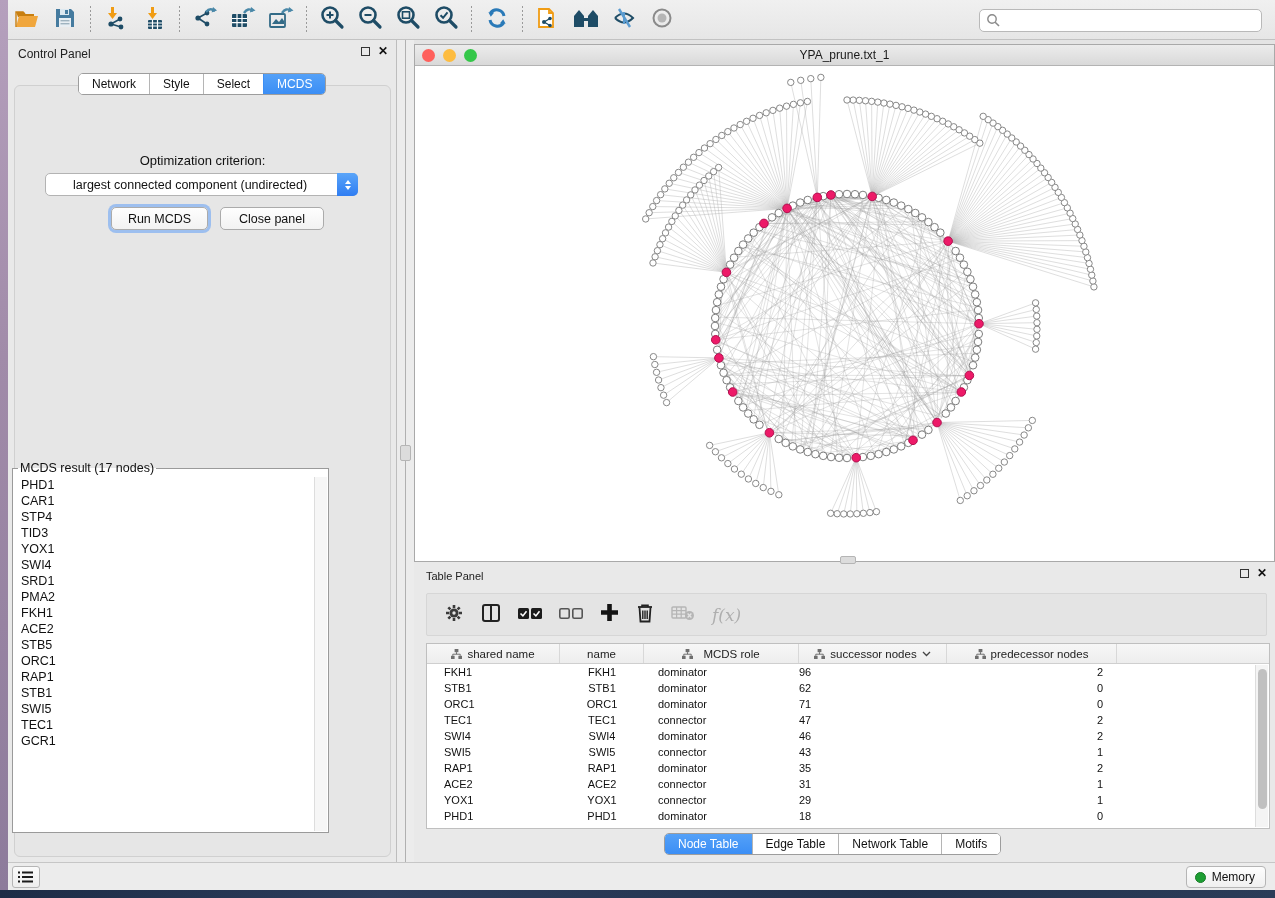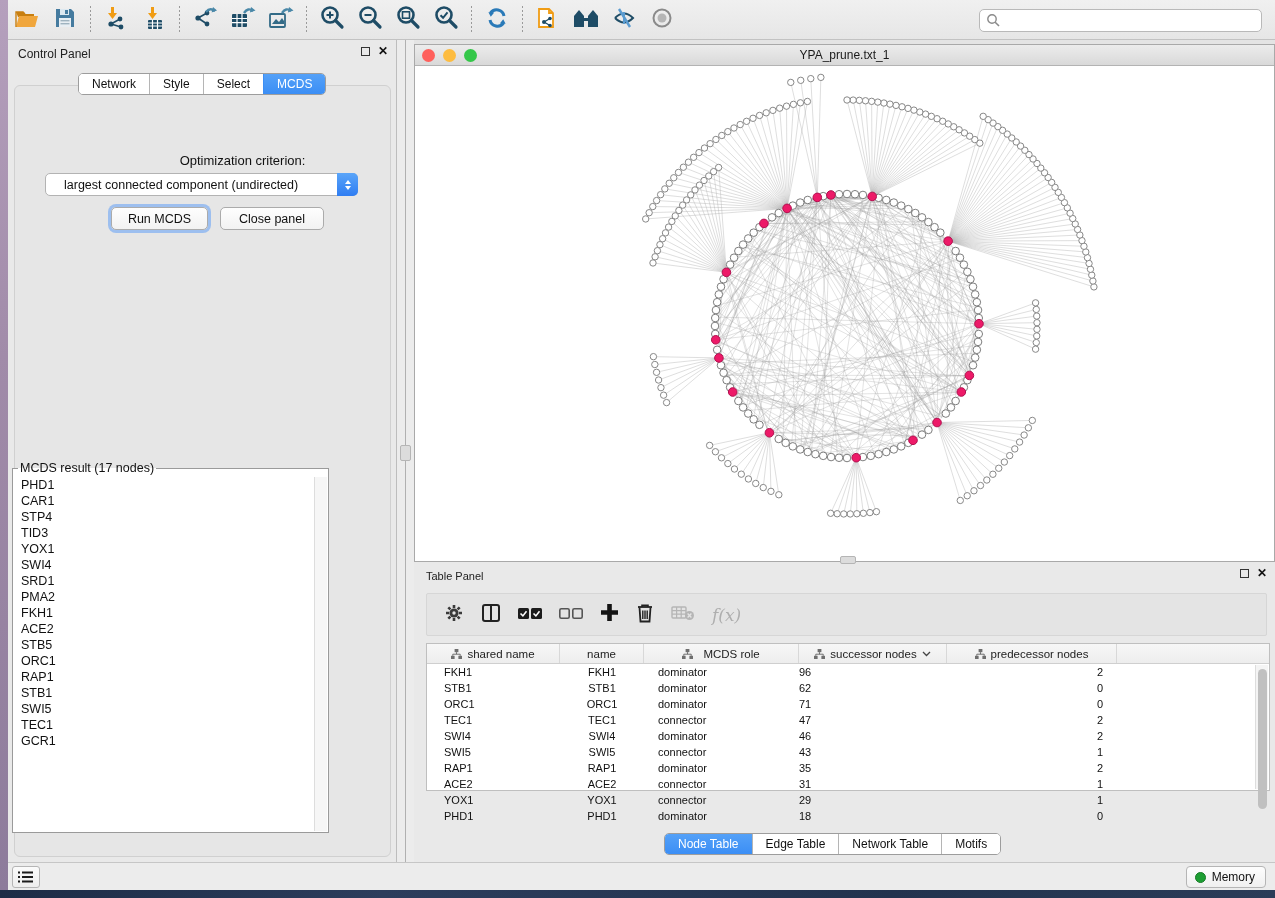--- a/index.html
+++ b/index.html
@@ -36,24 +36,24 @@
   .cp-body { position:absolute; left:6px; top:45px; width:377px; height:772px;
     background:#e6e6e6; border:1px solid #d0d0d0; border-radius:6px; }
   .seg-tabs { position:absolute; display:flex; border:1px solid #9d9d9d; border-radius:5px;
     overflow:hidden; background:#fff; height:22px; z-index:5; }
   .cp-tabs { left:70px; top:33px; }
   .seg-tab { padding:0 13px; font-size:12px; color:#111; display:flex; align-items:center;
     border-left:1px solid #b5b5b5; background:#fff; }
   .seg-tab:first-child { border-left:none; }
   .seg-tab.active { background:linear-gradient(#54a1f8,#3b8ef5); color:#fff; border-left-color:#3b8ef5; }
   .opt-label { position:absolute; left:0; width:389px; top:113px; text-align:center;
-    font-size:13px; color:#111;margin-left:40px; }
+    font-size:13px; color:#111; }
   .dropdown { position:absolute; left:37px; top:133px; width:313px; height:23px;
     background:#fff; border:1px solid #b3b3b3; border-radius:5px; font-size:12.5px;
-    color:#111; display:flex; align-items:center; padding-left:18px; }
+    color:#111; display:flex; align-items:center; padding-left:27px; }
   .dd-cap { position:absolute; right:-1px; top:-1px; width:21px; height:23px;
     background:linear-gradient(#5aa5f9,#2f7df2); border-radius:0 5px 5px 0;
     display:flex; flex-direction:column; align-items:center; justify-content:center; gap:2px; }
   .dd-cap i { display:block; width:0; height:0; border-left:3.5px solid transparent;
     border-right:3.5px solid transparent; }
   .dd-up { border-bottom:4px solid #fff; }
   .dd-down { border-top:4px solid #fff; }
   .btn { position:absolute; height:23px; background:linear-gradient(#fefefe,#f2f2f2);
     border:1px solid #ababab; border-radius:5px; font-size:12.5px; color:#111;
     display:flex; align-items:center; justify-content:center;margin-left:16px; }
@@ -88,21 +88,21 @@
   .h-handle { position:absolute; left:426px; top:516px; width:16px; height:8px;
     background:#dcdcdc; border:1px solid #b5b5b5; border-radius:2px; z-index:3; }
 
   
   .table-panel { position:absolute; left:0; top:522px; width:861px; height:300px; background:#e9e9e9; }
   .tp-title { position:absolute; left:12px; top:8px; font-size:11px; color:#222; }
   .tp-toolbar { position:absolute; left:12px; top:31px; right:8px; height:43px;
     background:#e4e4e4; border:1px solid #d6d6d6; border-radius:2px;
     display:flex; align-items:center; gap:17px; padding-left:17px; }
   .fx { font-family:"DejaVu Serif", serif; font-style:italic; font-size:17px; color:#aeaeae; }
-  .tp-table { position:absolute; left:12px; top:81px; width:844px; height:148px;
+  .tp-table { position:absolute; left:12px; top:81px; width:844px; height:186px;
     background:#fff; border:1px solid #bfbfbf; }
   .tp-head { display:flex; height:20px; background:linear-gradient(#f7f7f7,#ededed);
     border-bottom:1px solid #cfcfcf; }
   .th { display:flex; align-items:center; justify-content:center; gap:5px; font-size:11.5px;
     color:#222; border-right:1px solid #d8d8d8; height:100%; }
   .tp-rows { font-size:11px; color:#111; }
   .tr { display:flex; height:16px; line-height:16px; }
   .td { overflow:hidden; white-space:nowrap; }
   .c0 { width:133px; padding-left:17px; }
   .c1 { width:84px; text-align:center; }

